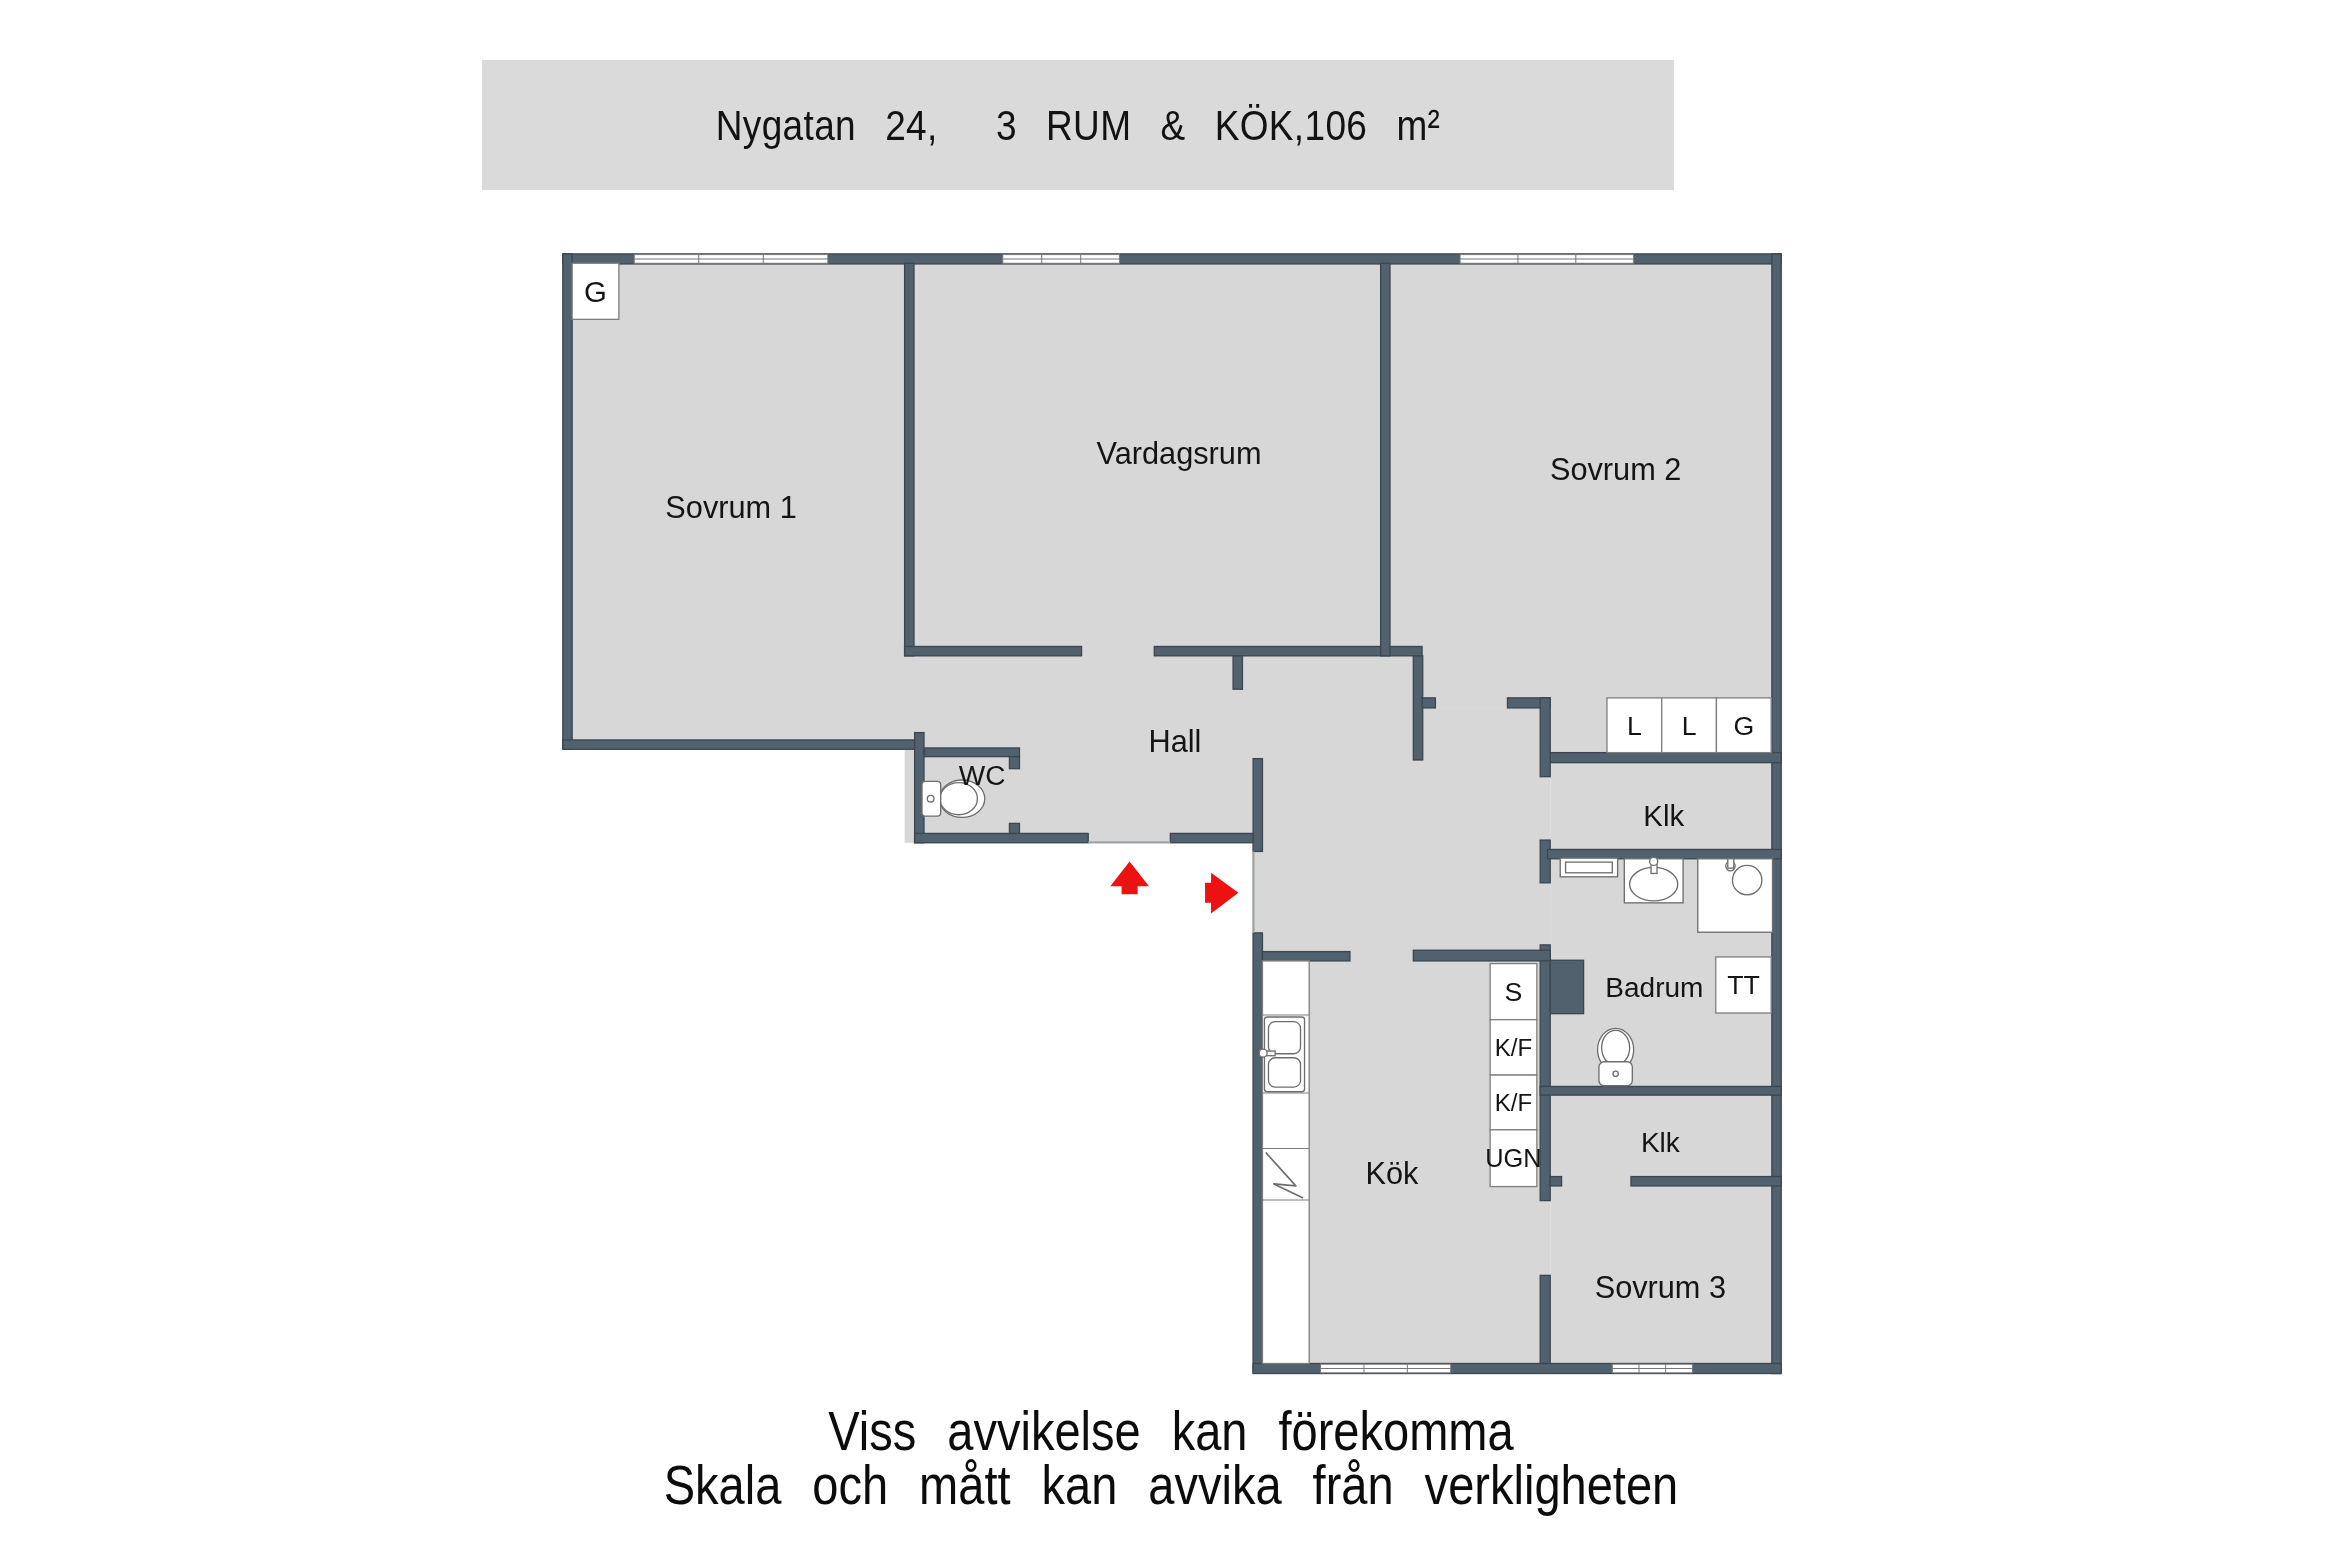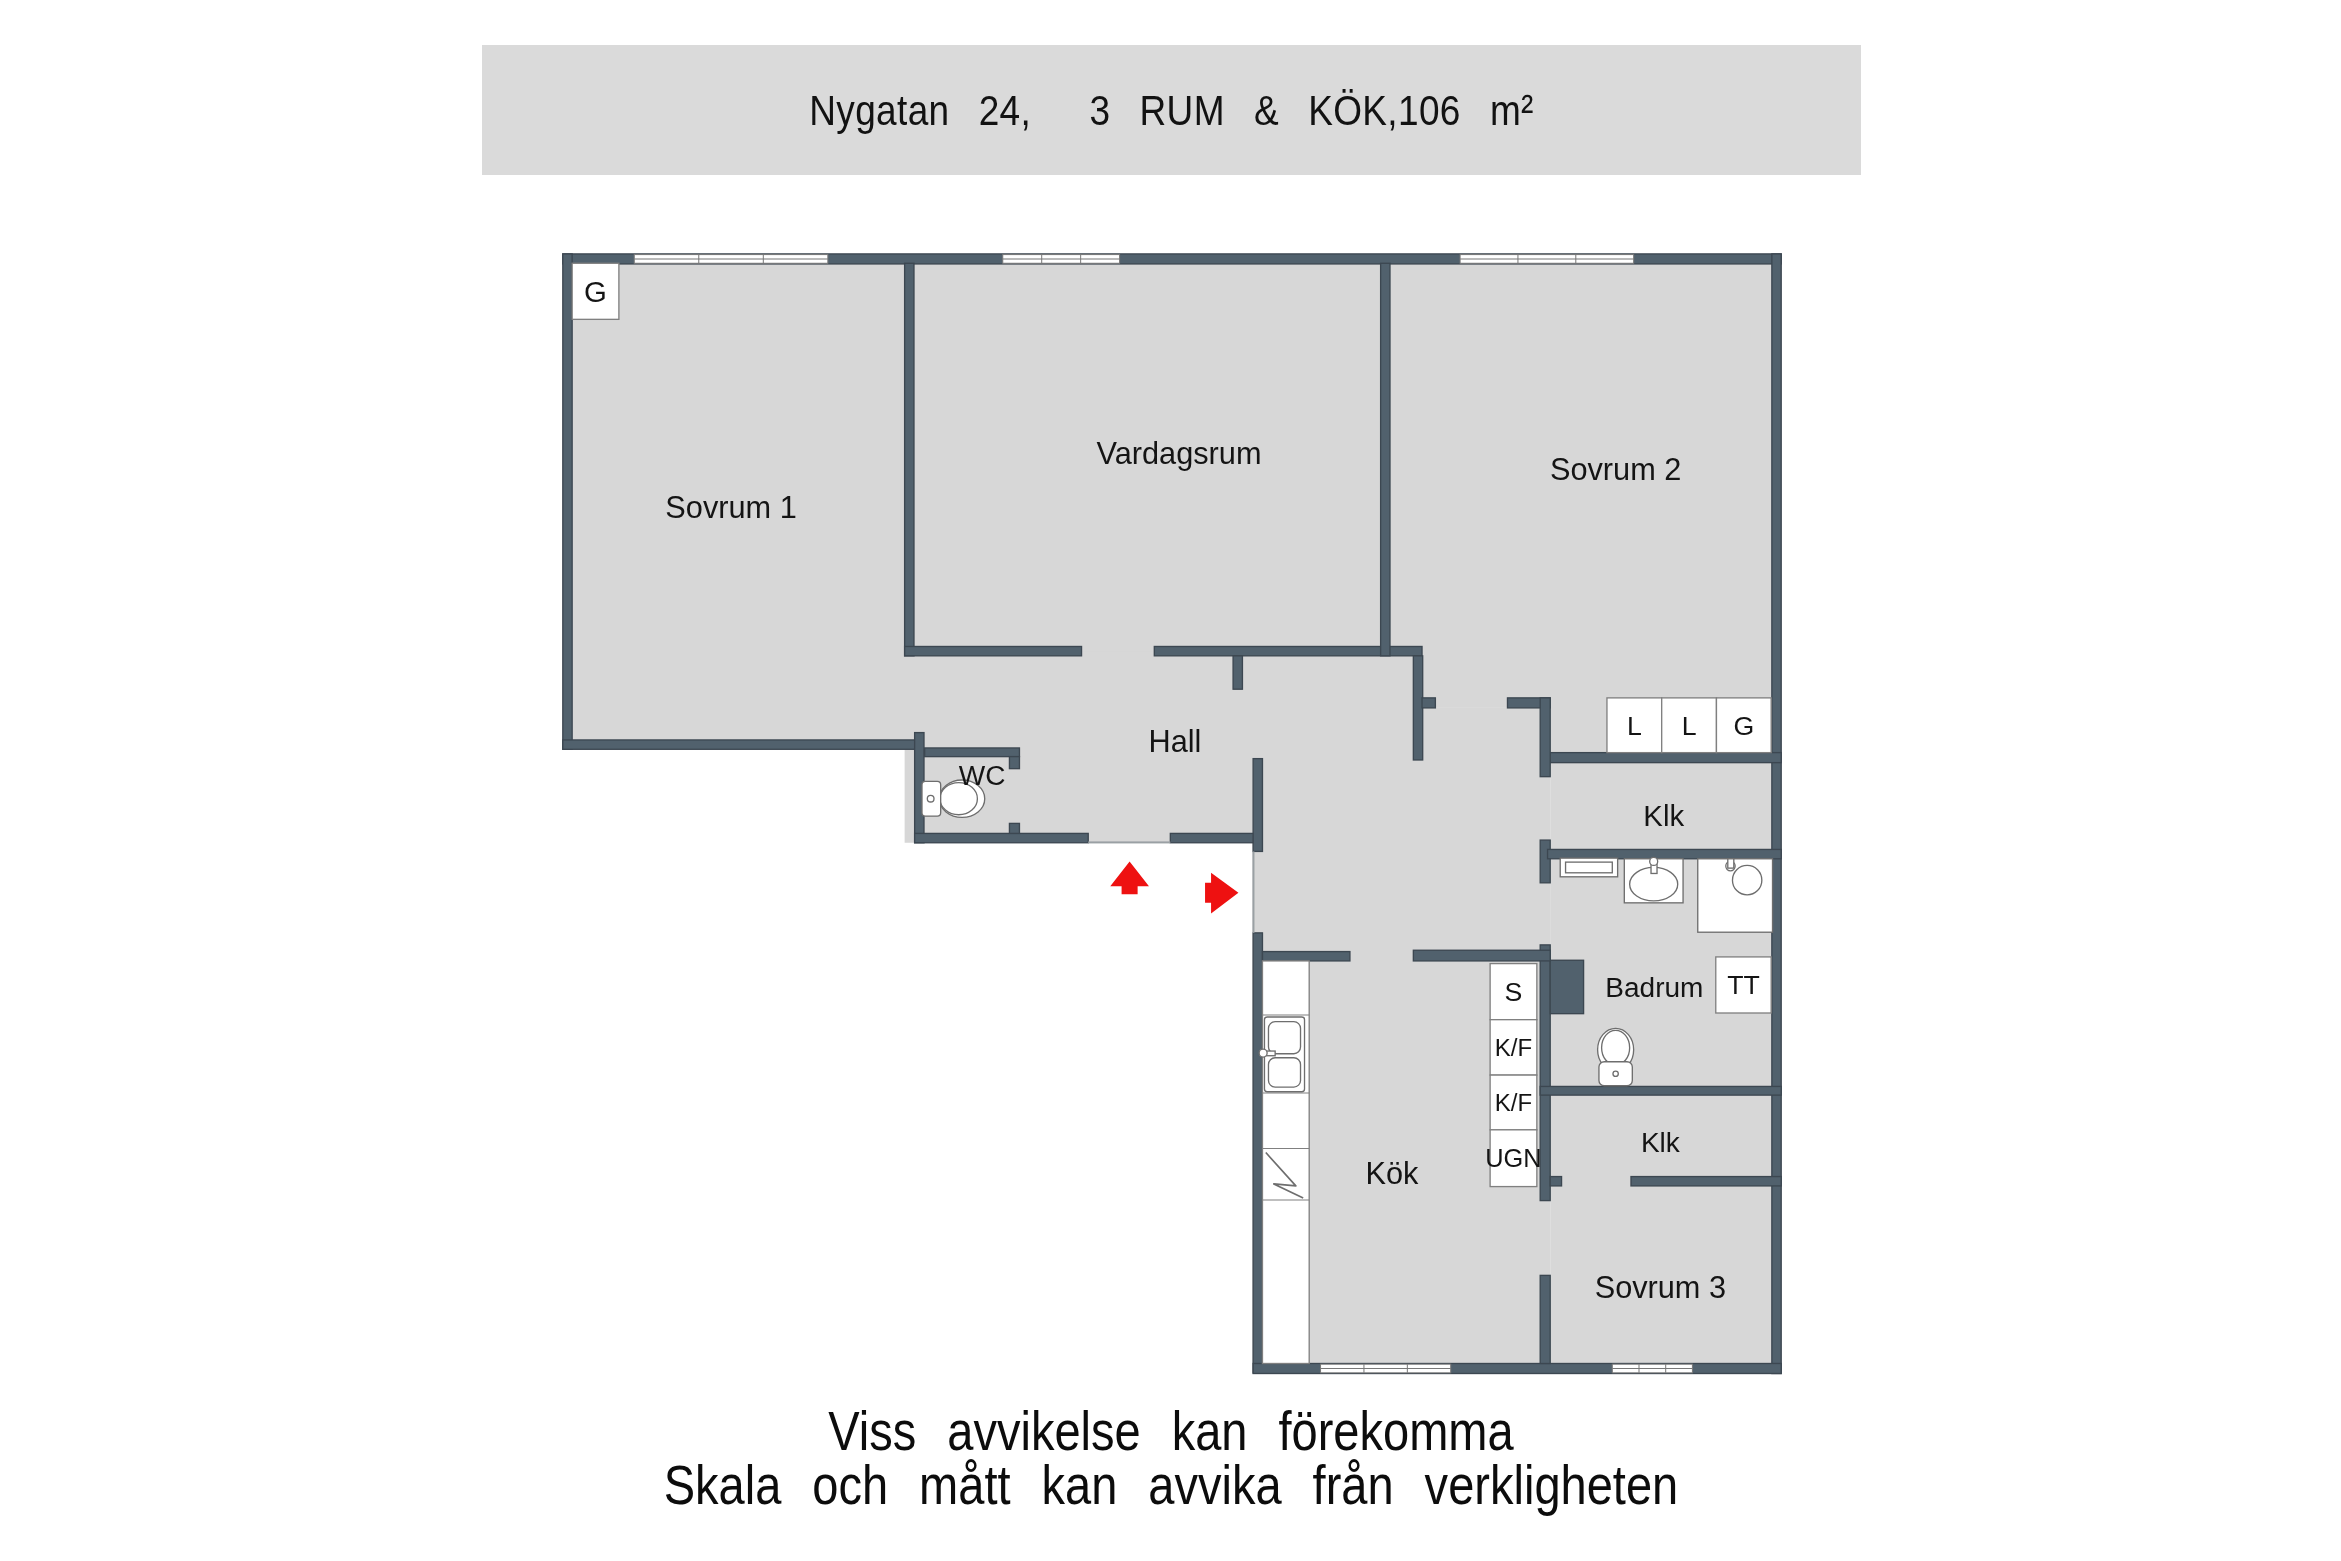--- a/index.html
+++ b/index.html
@@ -1,17 +1,17 @@
 <!DOCTYPE html>
 <html style="font-size:10.7px"><head>
 <meta charset="utf-8">
 <style>
   html,body{margin:0;padding:0;background:#ffffff;}
   body{width:2342px;height:1562px;position:relative;font-family:"Liberation Sans",sans-serif;overflow:hidden;}
-  .banner{position:absolute;left:482px;top:45px;width:1379px;height:130px;background:#dadada;}
+  .banner{position:absolute;left:482px;top:60px;width:1192px;height:130px;background:#dadada;}
   .banner-text{width:100%;height:100%;display:flex;align-items:center;justify-content:center;
     font-size:43px;color:#121212;white-space:pre;word-spacing:0.50em;letter-spacing:0.01em;
     transform:scaleX(0.86);transform-origin:center;}
   .fp-wrap{position:absolute;left:0;top:0;width:2342px;height:1562px;}
   .disclaimer{position:absolute;left:0;width:2342px;text-align:center;color:#0c0c0c;
     font-size:56px;line-height:57px;white-space:pre;word-spacing:0.38em;
     transform:scaleX(0.84);transform-origin:center;}
   .d1{top:1402px;}
   .d2{top:1456px;}
   svg text{font-family:"Liberation Sans",sans-serif;}

